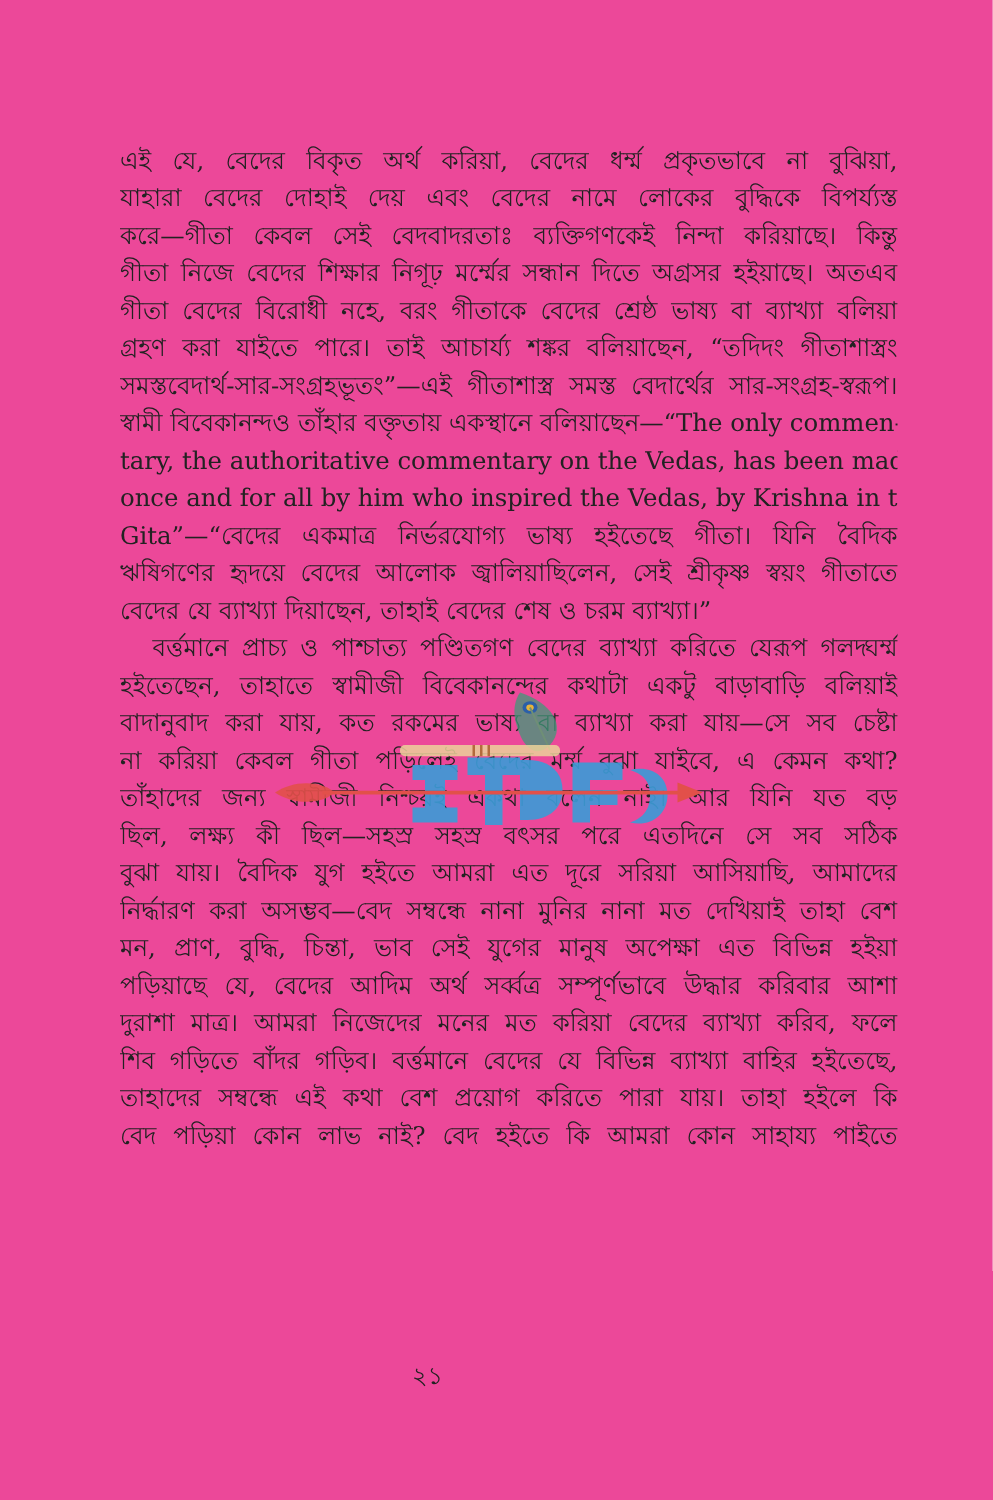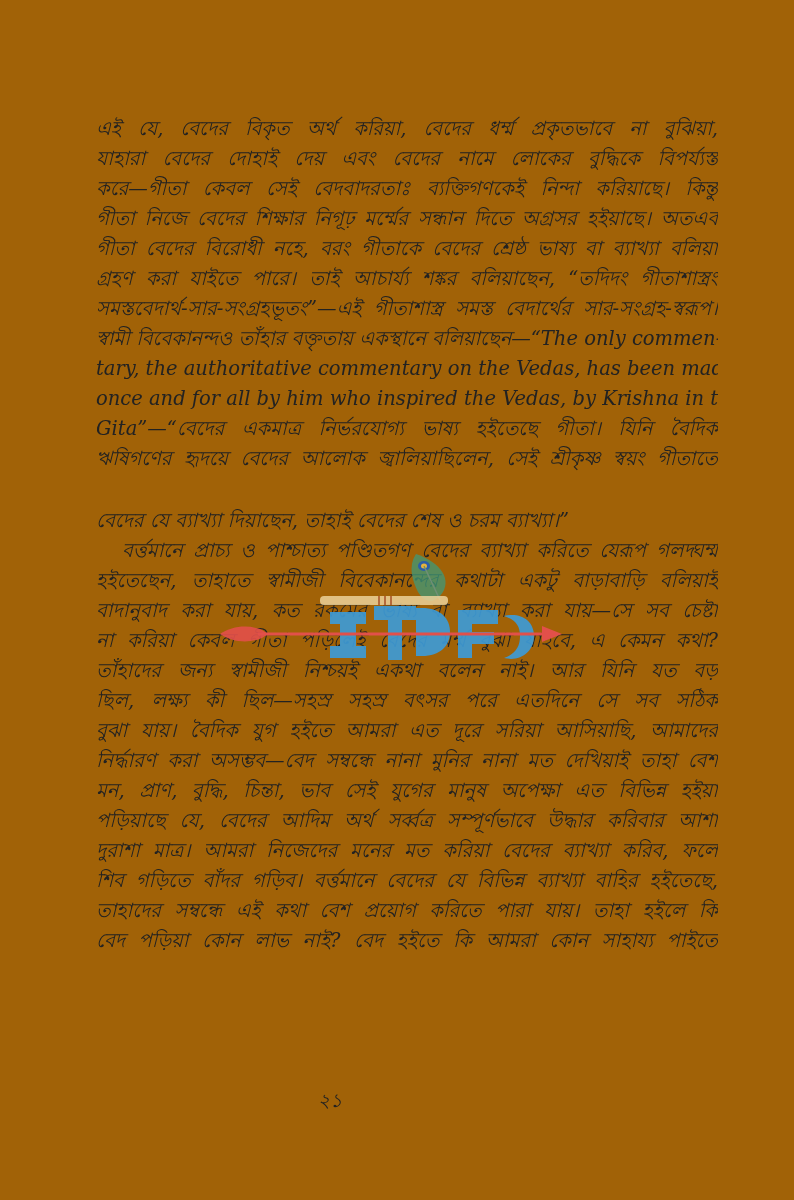--- a/index.html
+++ b/index.html
@@ -4,49 +4,49 @@
 <style>
   html, body { margin: 0; padding: 0; }
   body {
     width: 794px; height: 1200px;
     background: #fbfafa;
     position: relative; overflow: hidden;
   }
   .page {
     position: absolute; left: 0; top: 0;
     width: 794px; height: 1200px;
-    background: #a16207;
-    font-style: italic;
+    background: #ec4899;
   }
   .text-block {
     position: absolute;
     left: 96px; top: 114px;
     width: 622px;
     font-family: "DejaVu Serif", "Liberation Serif", serif;
     font-size: 19.5px;
     color: #222;
   }
   .line {
     height: 30px;
     line-height: 30px;
     white-space: nowrap;
     text-align: justify;
     text-align-last: justify;
     overflow: hidden;
   }
-  .line.last { text-align-last: left; margin-top: 32px; }
+  .line.last { text-align-last: left; }
   .line.indent { padding-left: 26px; }
   .page-number {
     position: absolute;
     left: 0; width: 660px;
     top: 1086px;
     text-align: center;
     font-family: "DejaVu Serif", serif;
     font-size: 19px;
     color: #222;
+    padding-left: 12px;
   }
   .watermark {
     position: absolute;
     left: 218px; top: 552px;
     width: 352px; height: 140px;
     pointer-events: none;
   }
 </style>
 </head>
 <body>

